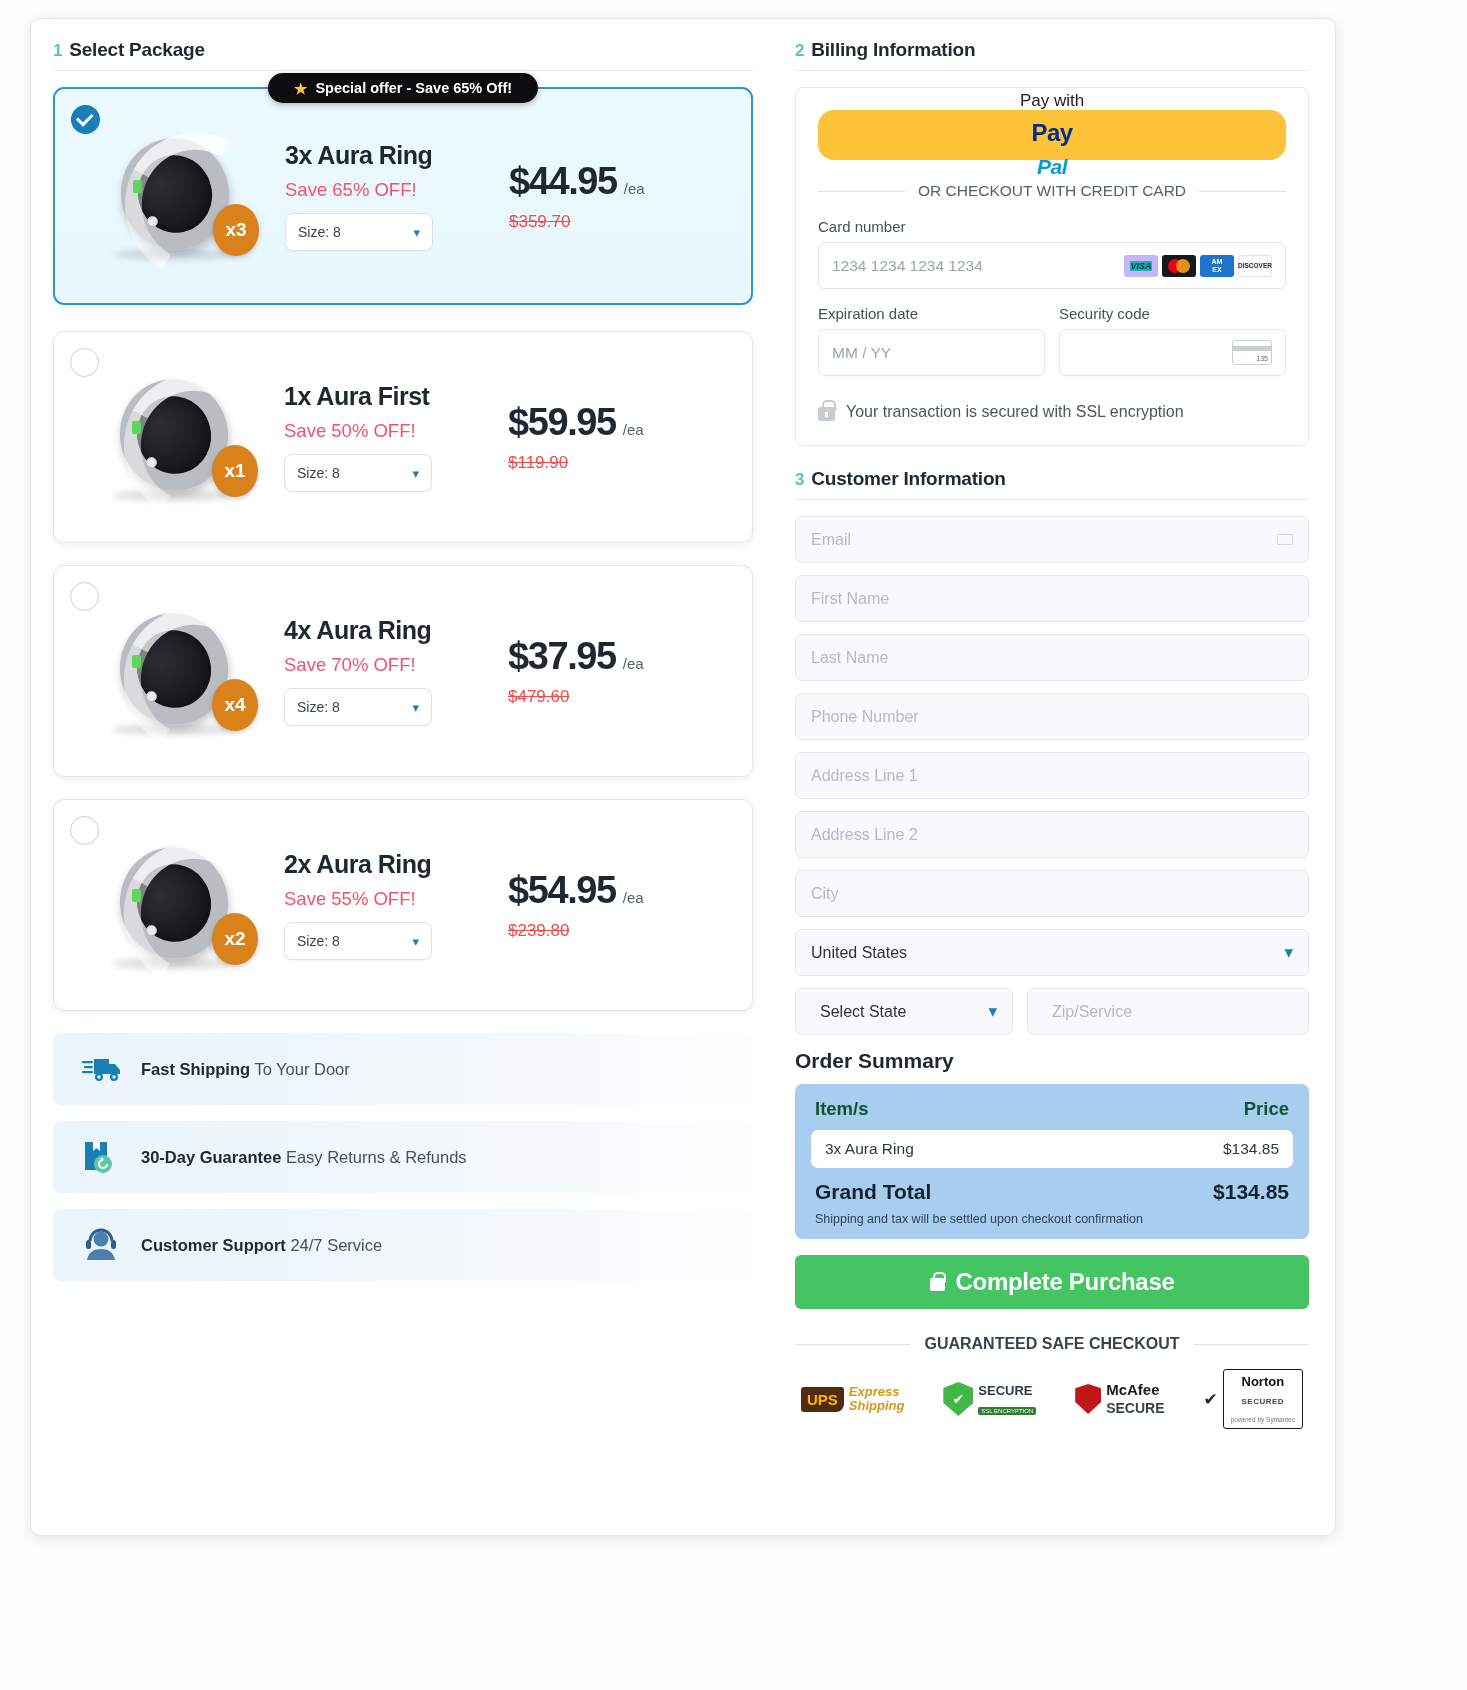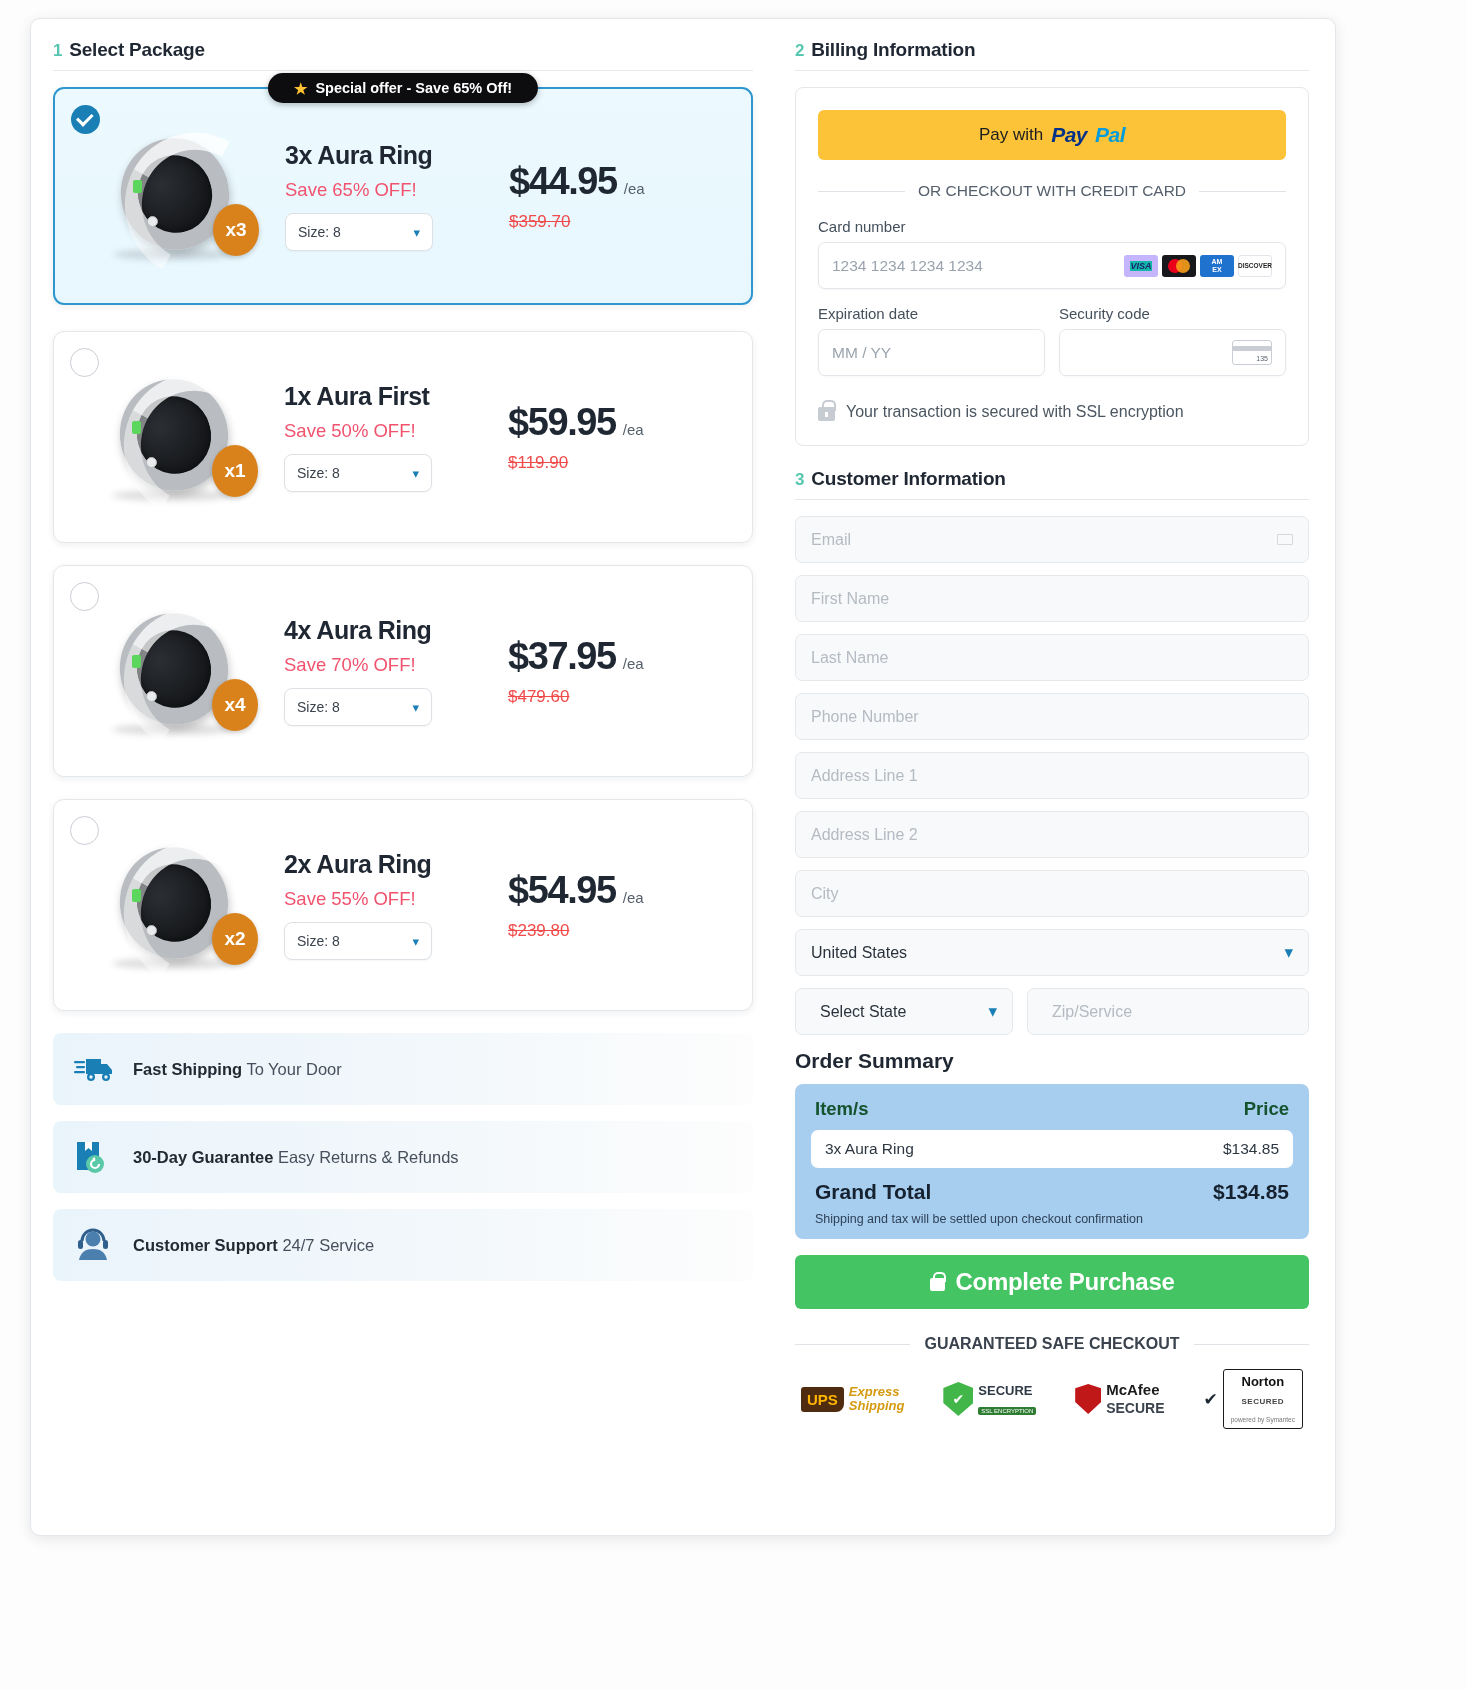--- a/index.html
+++ b/index.html
@@ -138,36 +138,36 @@
   .price-ea { font-size: 15px; color: #55606c; }
   .price-was {
     font-size: 17px; color: #ef4b4b;
     text-decoration: line-through; margin-top: 9px;
   }
 
   
   .perk {
     height: 72px; margin-bottom: 16px; border-radius: 8px;
     background: linear-gradient(90deg,#eaf4fb 0%, #f3f8fb 58%, #fdfdfd 100%);
-    display: flex; align-items: center; padding: 0 20px; gap: 18px;
+    display: flex; align-items: center; padding: 0 28px; gap: 18px;
   }
   .perk-txt { font-size: 16.5px; color: #46505c; }
   .perk-txt b { color: #222a33; font-weight: 700; }
 
   
   .bill-box {
     border: 1px solid #e4e7ea; border-radius: 8px;
     padding: 22px 22px 24px; background: #fff;
   }
   .paypal-btn {
-    height: 50px; border-radius: 6px; background: #fcc339;
+    height: 50px; border-radius: 16px; background: #fcc339;
     display: flex; align-items: center; justify-content: center;
-    font-size: 17px; color: #1d1d1d; gap: 8px; cursor: pointer;
-  }
-  .pp-i { font-weight: 800; font-style: italic; font-size: 21px; color: #003087; letter-spacing: -.5px; }
+    font-size: 17px; color: #1d1d1d; gap: 8px; cursor: pointer; flex-direction: column;
+  }
+  .pp-i { font-weight: 800; font-size: 24px; color: #003087; letter-spacing: -.5px; }
   .pp-p { font-weight: 800; font-style: italic; font-size: 21px; color: #009cde; letter-spacing: -.5px; }
   .or-row {
     display: flex; align-items: center; gap: 13px; margin: 22px 0 18px;
     color: #55606c; font-size: 15.5px; white-space: nowrap;
   }
   .or-row::before, .or-row::after {
     content: ""; flex: 1; height: 1px; background: #dfe3e7;
   }
   .fl { font-size: 15px; color: #44505c; margin-bottom: 7px; }
   .finput {

